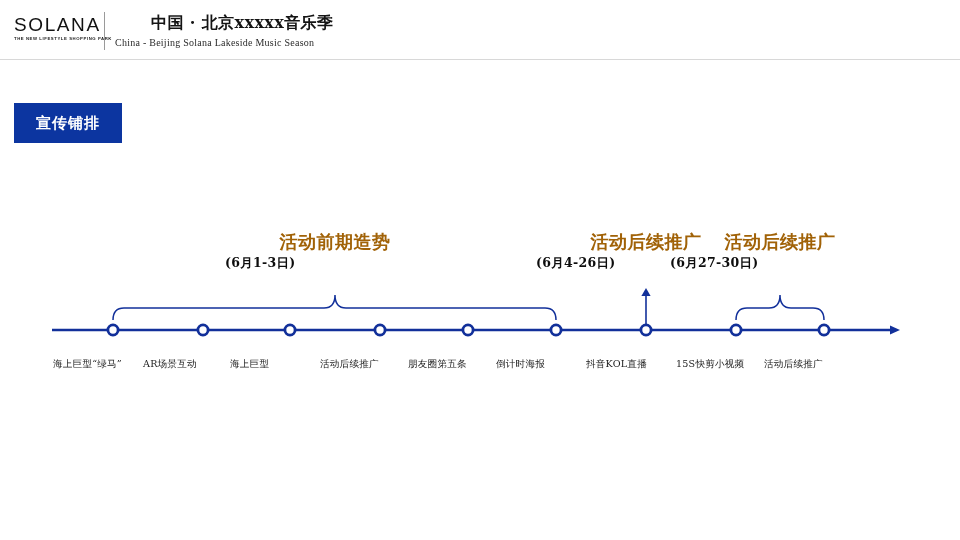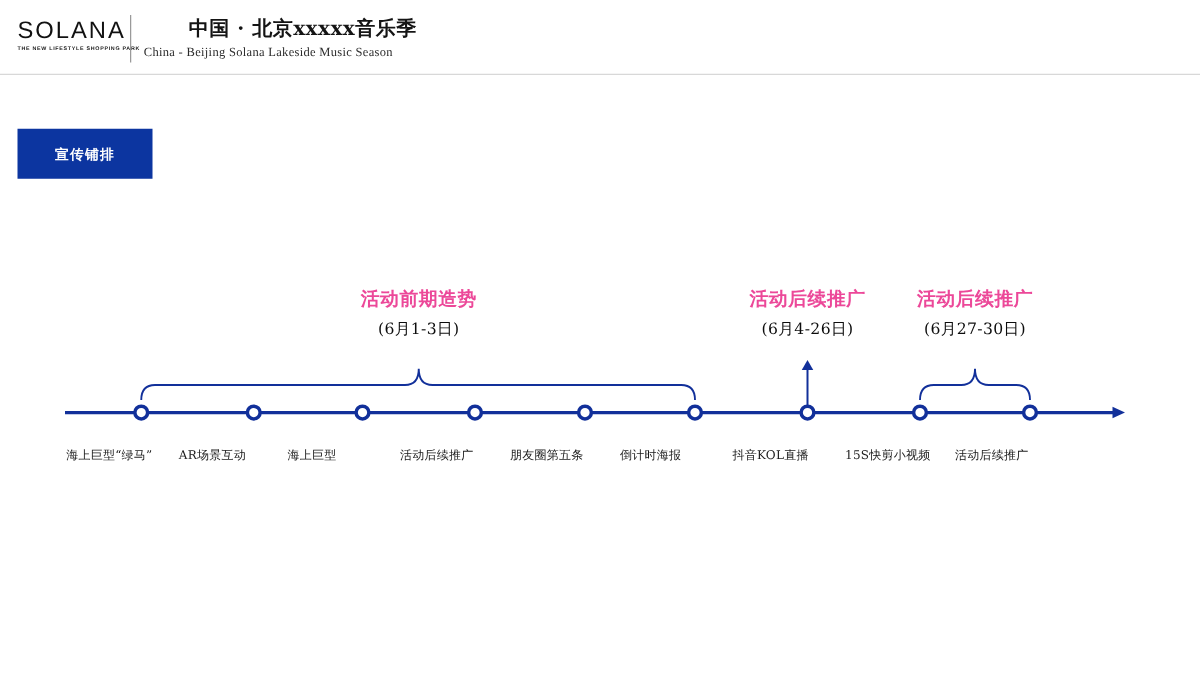--- a/index.html
+++ b/index.html
@@ -42,37 +42,37 @@
   .hdr-rule{position:absolute;left:0;top:59px;width:960px;height:1px;background:#d8d8d8;}
 
   
   .title-box{
     position:absolute;left:14px;top:103px;width:108px;height:40px;
     background:#0c35a0;
     display:flex;align-items:center;justify-content:center;
   }
   .title-box span{
     font-family:"DejaVu Serif","Liberation Serif",serif;
-    font-size:11px;font-weight:700;color:#ffffff;letter-spacing:1px;text-align:right;
+    font-size:15px;font-weight:700;color:#ffffff;letter-spacing:1px;text-align:right;
   }
 
   
   .timeline{position:absolute;left:0;top:0;width:960px;height:540px;}
 
   
   .grp-label{
     position:absolute;text-align:center;
     font-family:"DejaVu Serif","Liberation Serif",serif;
-    font-size:15px;font-weight:700;color:#ec4899;
+    font-size:18px;font-weight:700;color:#a16207;
     white-space:nowrap;letter-spacing:0.5px;
   }
   .grp-date{
-    position:absolute;text-align:center;
+    position:absolute;text-align:left;
     font-family:"DejaVu Serif","Liberation Serif",serif;
-    font-size:12.5px;font-weight:400;color:#0d0d0d;
+    font-size:12.5px;font-weight:700;color:#0d0d0d;
     white-space:nowrap;letter-spacing:0.3px;
   }
   .node-label{
     position:absolute;
     font-family:"DejaVu Serif","Liberation Serif",serif;
     font-size:9.6px;font-weight:400;color:#1a1a1a;
     white-space:nowrap;letter-spacing:0.2px;
   }
 </style>
 </head>

